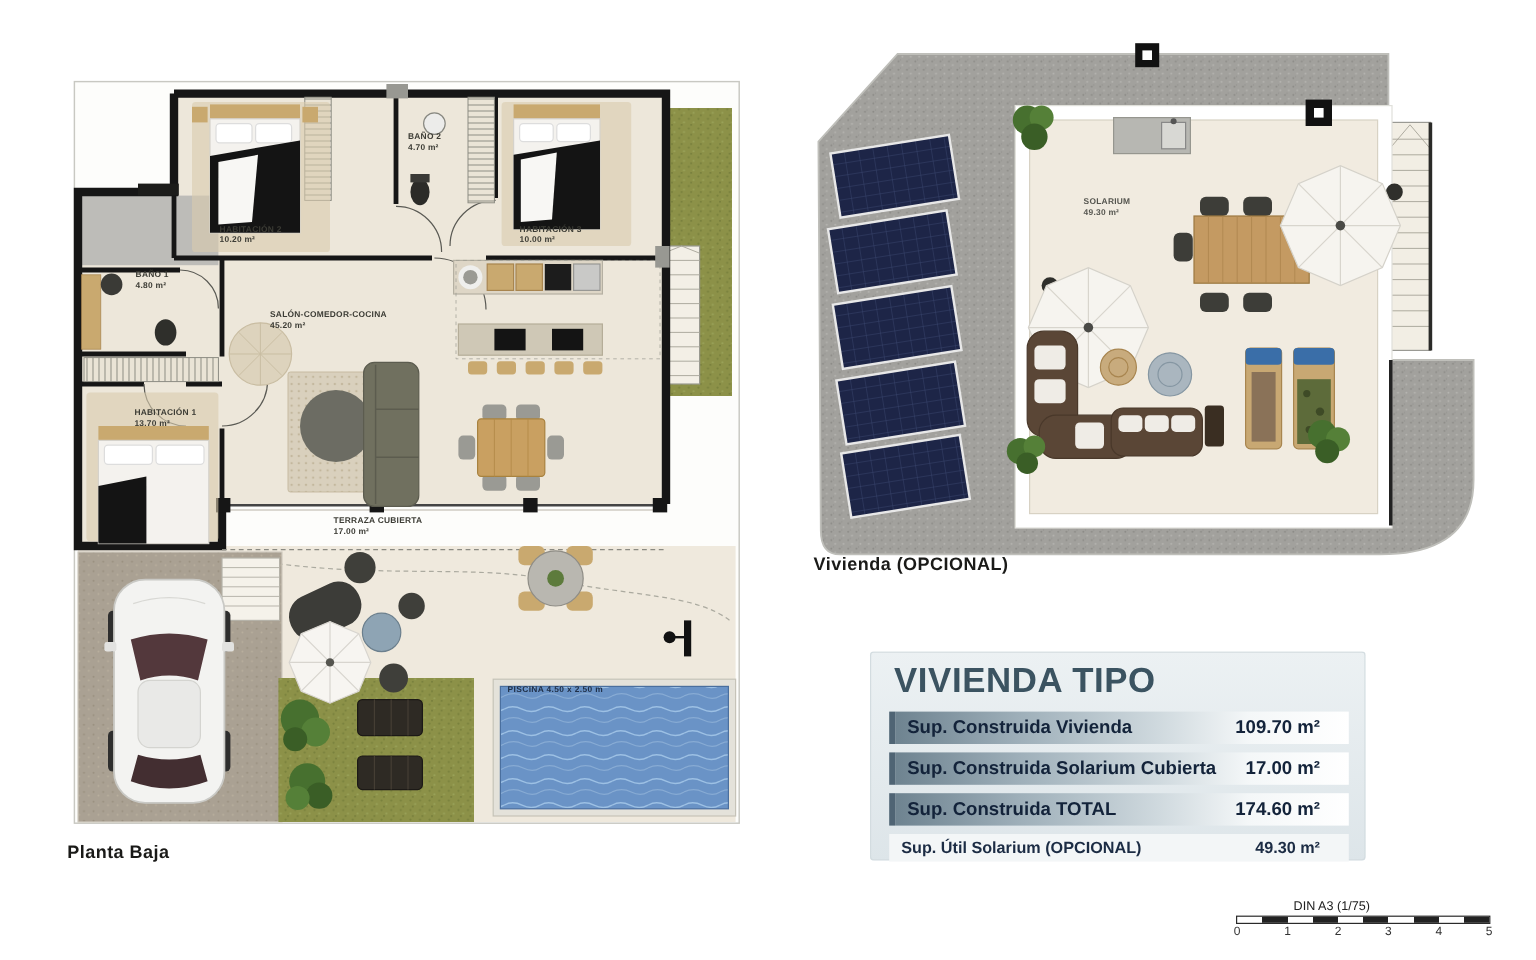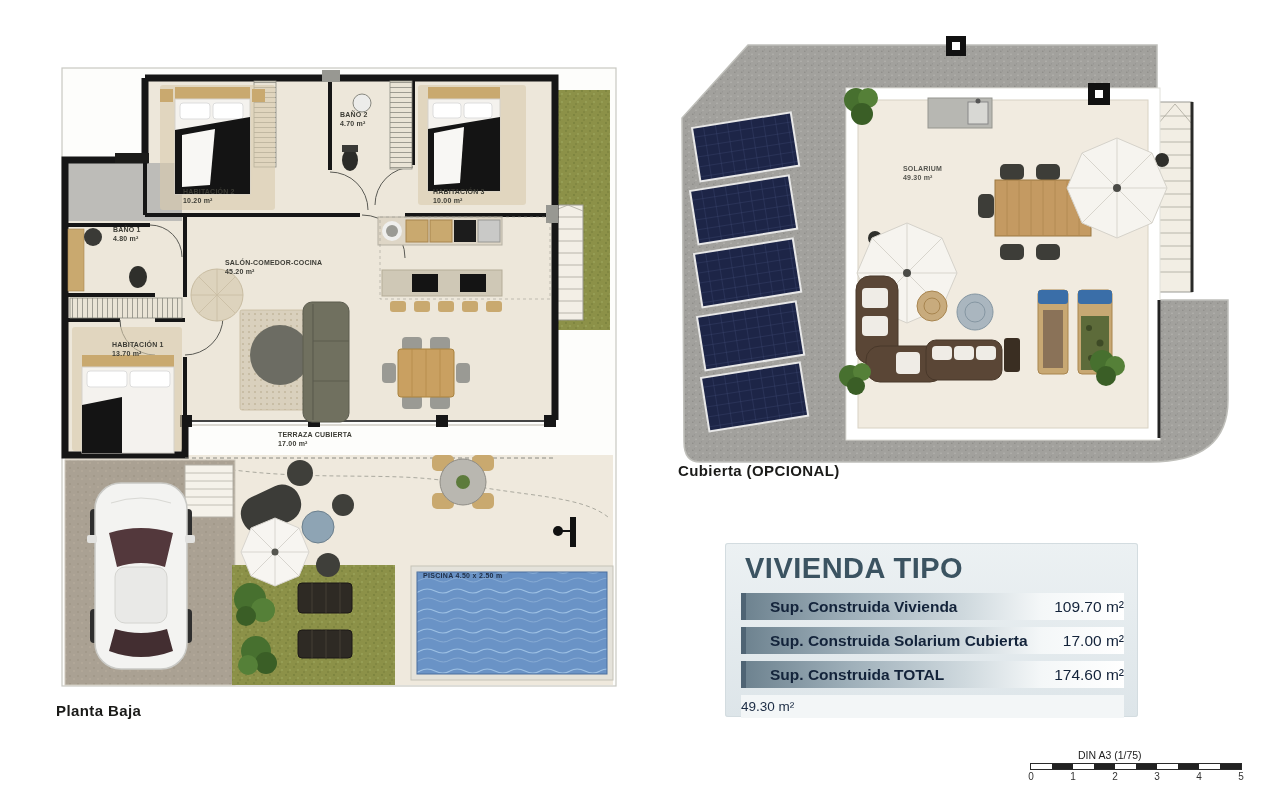--- a/index.html
+++ b/index.html
@@ -7,22 +7,22 @@
   #canvas{position:relative;width:1280px;height:800px;background:#ffffff;overflow:hidden;}
   .abs{position:absolute;}
   .rlabel{position:absolute;font-size:7px;line-height:1.3;color:#3c3c35;font-weight:600;letter-spacing:.2px;white-space:nowrap;}
   .rlabel span{display:block;}
   .pool-label{position:absolute;font-size:7px;font-weight:600;color:#203048;letter-spacing:.3px;white-space:nowrap;}
   .caption{position:absolute;font-size:15px;font-weight:600;color:#1a1a18;letter-spacing:.4px;}
   .summary{position:absolute;left:725px;top:543px;width:413px;height:174px;background:linear-gradient(180deg,#ecf1f3 0%,#dde5e9 100%);border-radius:3px;box-shadow:0 0 0 1px #d3dce0 inset;}
   .summary-title{margin:9px 0 8px 20px;font-size:29px;font-weight:700;color:#3b5361;letter-spacing:.5px;}
   .rows{margin:0 14px 0 16px;}
   .srow{position:relative;height:27px;margin-bottom:7px;display:flex;align-items:center;background:linear-gradient(90deg,#6e8390 0%,#9fb0ba 28%,#cfd9de 58%,#f4f7f8 78%,#ffffff 100%);border-left:5px solid #4f6474;}
-  .srow .lab{flex:1;padding-left:24px;font-size:15.5px;font-weight:700;color:#13233a;}
-  .srow .val{padding-right:0;font-size:15.5px;font-weight:400;color:#13233a;}
+  .srow .lab{flex:1;padding-left:10px;font-size:15.5px;font-weight:700;color:#13233a;}
+  .srow .val{padding-right:24px;font-size:15.5px;font-weight:700;color:#13233a;}
   .srow.opt{height:23px;background:#f3f6f7;border-left:none;margin-top:2px;}
   .srow.opt .lab{font-size:13.5px;color:#1c2c44;}
   .srow.opt .val{font-size:13.5px;color:#1c2c44;}
   .scalebar{position:absolute;left:1030px;top:749px;width:212px;}
   .sb-label{font-size:10.5px;color:#222;margin-bottom:2px;margin-left:48px;}
   .sb-bar{width:210px;height:5px;border:1px solid #2a2a2a;background:repeating-linear-gradient(90deg,#ffffff 0 21px,#222222 21px 42px);}
   .sb-ticks{position:relative;height:13px;margin-top:1px;}
   .sb-ticks span{position:absolute;top:0;font-size:10px;color:#333;transform:translateX(-50%);}
 </style>
 </head>
@@ -447,38 +447,39 @@
       <circle cx="432" cy="334" r="12" fill="#47702f"></circle>
         <circle cx="445" cy="338" r="10" fill="#558038"></circle>
         <circle cx="436" cy="348" r="10" fill="#3a5e26"></circle>
     </g>
   </svg>
 
   <div class="rlabel" style="left:903px;top:164px;color:#55554f">
     <span>SOLARIUM</span>
       <span>49.30 m²</span>
   </div>
-  <div class="caption" style="left:678px;top:462px">Cubierta (OPCIONAL)</div>
+  <div class="caption" style="left:678px;top:462px">Vivienda (OPCIONAL)</div>
 
   <div class="summary">
     <div class="summary-title">VIVIENDA TIPO</div>
     <div class="rows">
       <div class="srow">
         <span class="lab">Sup. Construida Vivienda</span>
         <span class="val">109.70 m²</span>
       </div>
       <div class="srow">
         <span class="lab">Sup. Construida Solarium Cubierta</span>
         <span class="val">17.00 m²</span>
       </div>
       <div class="srow">
         <span class="lab">Sup. Construida TOTAL</span>
         <span class="val">174.60 m²</span>
       </div>
       <div class="srow opt">
+        <span class="lab">Sup. Útil Solarium (OPCIONAL)</span>
         <span class="val">49.30 m²</span>
       </div>
     </div>
   </div>
 
   <div class="scalebar">
     <div class="sb-label">DIN A3 (1/75)</div>
     <div class="sb-bar"></div>
     <div class="sb-ticks">
       <span style="left:1px">0</span>

